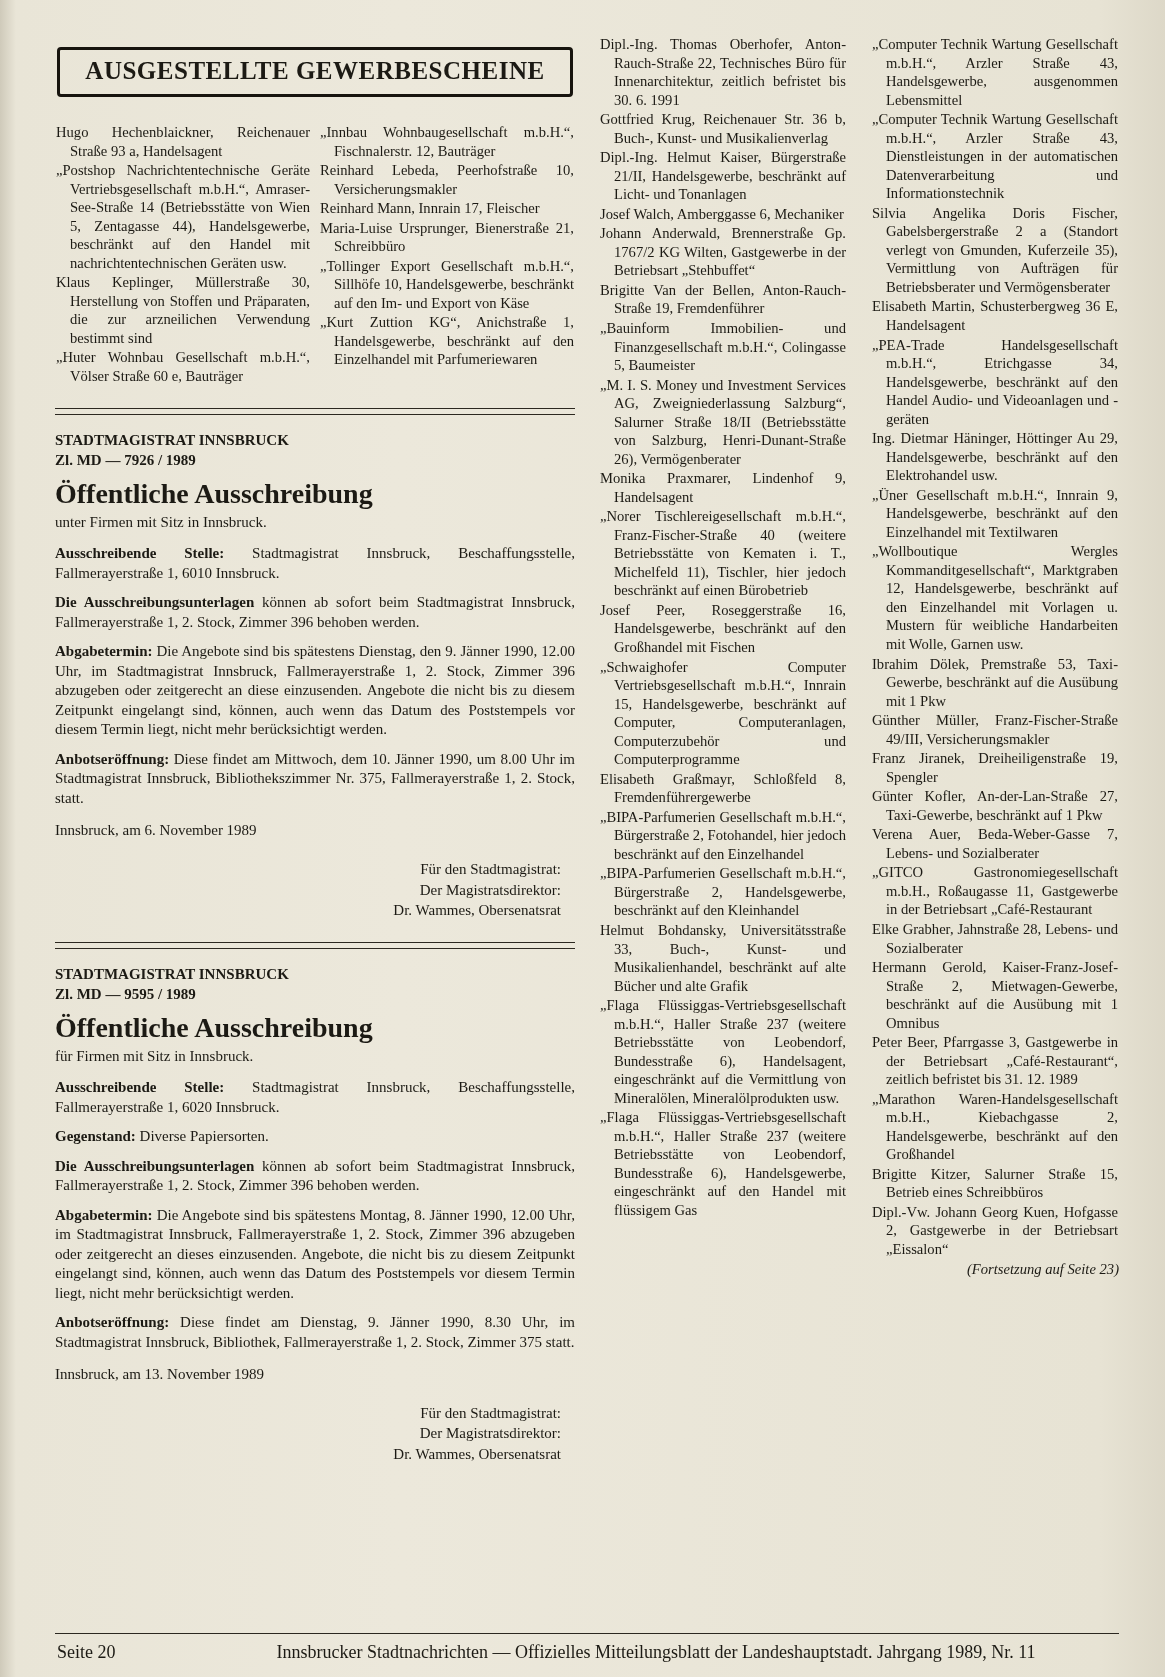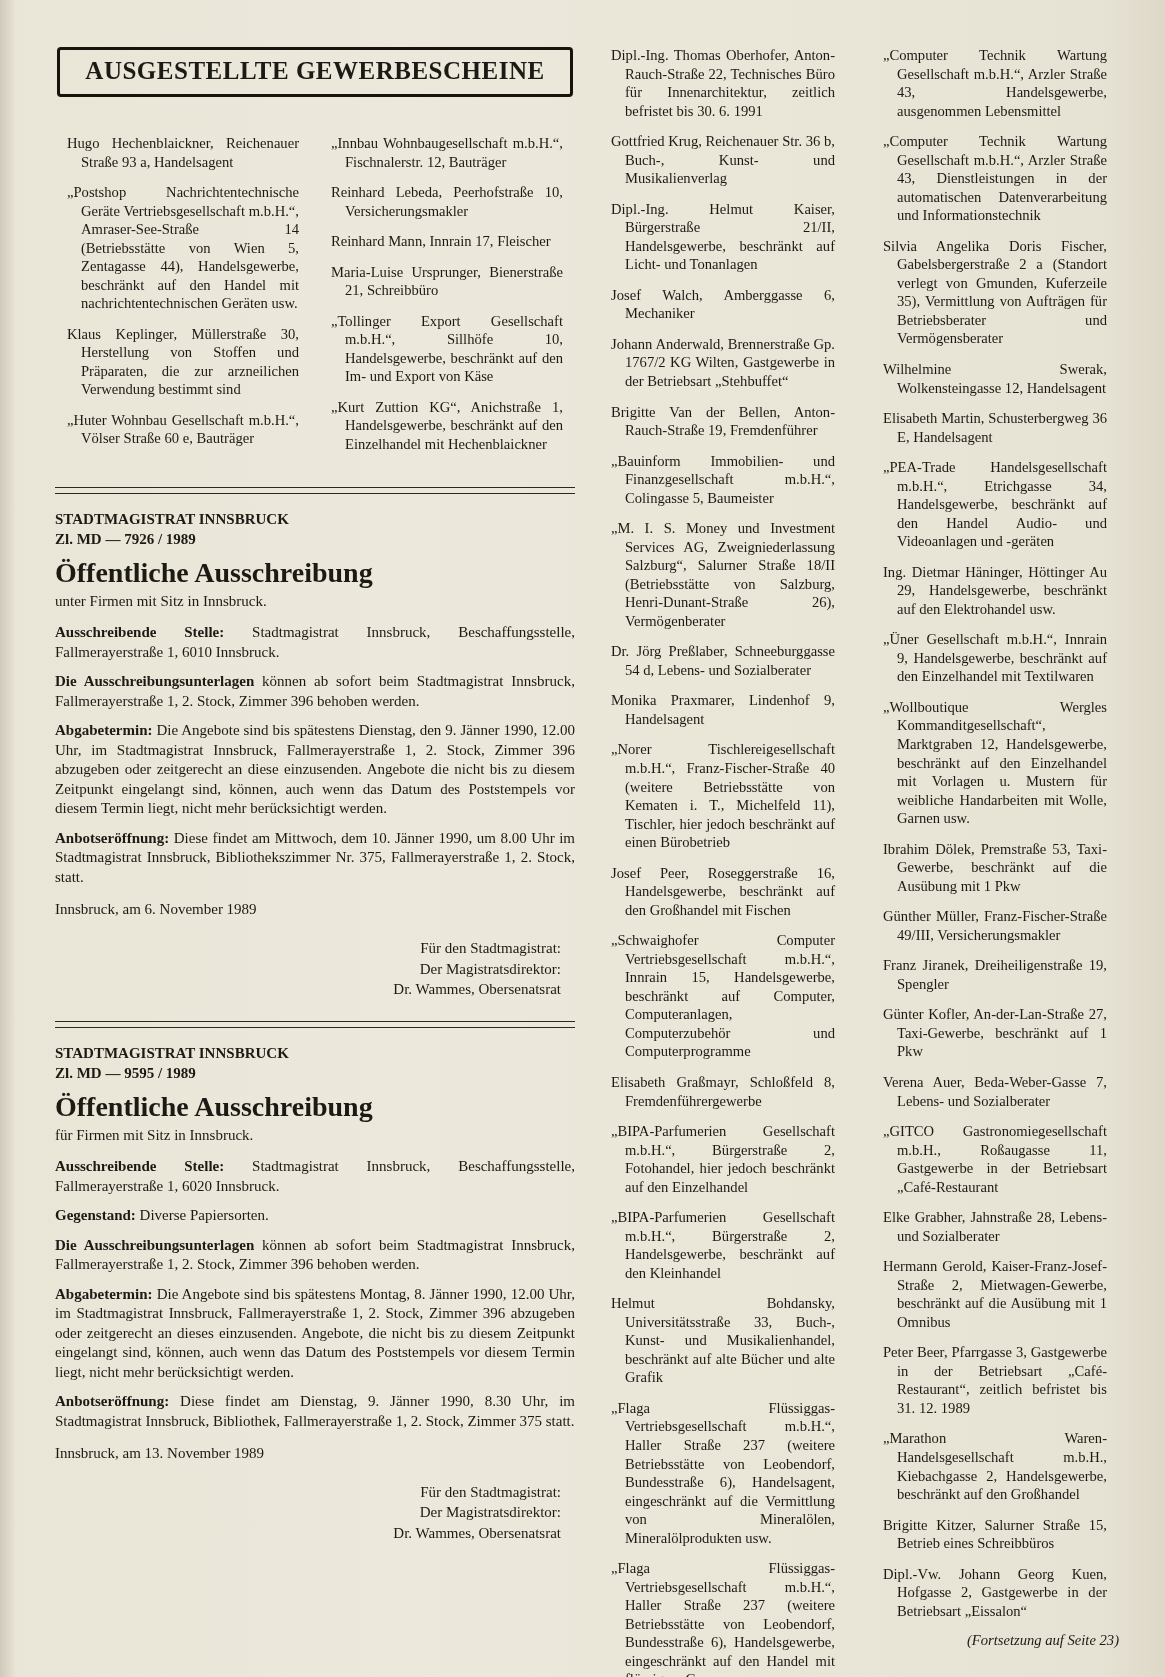--- a/index.html
+++ b/index.html
@@ -56,21 +56,21 @@
   .notice { font-size: 15px; }
   .notice .org  { font-weight: bold; line-height: 1.3; }
   .notice .ref  { font-weight: bold; line-height: 1.3; margin-bottom: 8px; }
   .notice-title { font-size: 28px; font-weight: bold; margin: 2px 0 4px; }
   .notice .subtitle { margin: 0 0 13px; }
   .notice .para { margin: 0 0 10px; text-align: justify; line-height: 1.3; }
   .notice .date-line { margin: 14px 0 0; }
   .signature { text-align: right; padding-right: 14px; line-height: 1.35; margin-top: 20px; }
   .signature .sig-name { }
 
-  .entries-col .entry { margin: 12px; }
+  .entries-col .entry { margin: 1px; }
   .continuation { font-style: italic; text-align: right; font-size: 14.6px; margin: 2px 0 0; }
 
   .footer {
     margin-top: auto;
     border-top: 1.6px solid #2c2820;
     padding: 8px 4px 0 2px;
     display: flex; align-items: flex-end;
     font-size: 18px;
   }
   .footer .page-num { min-width: 140px; }
@@ -96,21 +96,21 @@
             <p class="entry">Klaus Keplinger, Müllerstraße 30, Herstellung von Stoffen und Präparaten, die zur arzneilichen Verwendung bestimmt sind</p>
             <p class="entry">„Huter Wohnbau Gesellschaft m.b.H.“, Völser Straße 60 e, Bauträger</p>
           </div>
         <div class="entries-col">
 
         <p class="entry">„Innbau Wohnbaugesellschaft m.b.H.“, Fischnalerstr. 12, Bauträger</p>
             <p class="entry">Reinhard Lebeda, Peerhofstraße 10, Versicherungsmakler</p>
             <p class="entry">Reinhard Mann, Innrain 17, Fleischer</p>
             <p class="entry">Maria-Luise Ursprunger, Bienerstraße 21, Schreibbüro</p>
             <p class="entry">„Tollinger Export Gesellschaft m.b.H.“, Sillhöfe 10, Handelsgewerbe, beschränkt auf den Im- und Export von Käse</p>
-            <p class="entry">„Kurt Zuttion KG“, Anichstraße 1, Handelsgewerbe, beschränkt auf den Einzelhandel mit Hechenblaickner</p>
+            <p class="entry">„Kurt Zuttion KG“, Anichstraße 1, Handelsgewerbe, beschränkt auf den Einzelhandel mit Parfumeriewaren</p>
           </div>
       </div>
 
       <div class="double-rule"></div>
 
       <section class="notice">
         <div class="org">STADTMAGISTRAT INNSBRUCK</div>
         <div class="ref">Zl. MD — 7926 / 1989</div>
         <h2 class="notice-title">Öffentliche Ausschreibung</h2>
         <div class="subtitle">unter Firmen mit Sitz in Innsbruck.</div>
@@ -165,40 +165,38 @@
     <div class="entries-col">
 
     <p class="entry">Dipl.-Ing. Thomas Oberhofer, Anton-Rauch-Straße 22, Technisches Büro für Innenarchitektur, zeitlich befristet bis 30. 6. 1991</p>
         <p class="entry">Gottfried Krug, Reichenauer Str. 36 b, Buch-, Kunst- und Musikalienverlag</p>
         <p class="entry">Dipl.-Ing. Helmut Kaiser, Bürgerstraße 21/II, Handelsgewerbe, beschränkt auf Licht- und Tonanlagen</p>
         <p class="entry">Josef Walch, Amberggasse 6, Mechaniker</p>
         <p class="entry">Johann Anderwald, Brennerstraße Gp. 1767/2 KG Wilten, Gastgewerbe in der Betriebsart „Stehbuffet“</p>
         <p class="entry">Brigitte Van der Bellen, Anton-Rauch-Straße 19, Fremdenführer</p>
         <p class="entry">„Bauinform Immobilien- und Finanzgesellschaft m.b.H.“, Colingasse 5, Baumeister</p>
         <p class="entry">„M. I. S. Money und Investment Services AG, Zweigniederlassung Salzburg“, Salurner Straße 18/II (Betriebsstätte von Salzburg, Henri-Dunant-Straße 26), Vermögenberater</p>
-        <p class="entry">Dr. Jörg Preßlaber, Schneeburggasse 54 d, Lebens- und Sozialberater</p>
         <p class="entry">Monika Praxmarer, Lindenhof 9, Handelsagent</p>
         <p class="entry">„Norer Tischlereigesellschaft m.b.H.“, Franz-Fischer-Straße 40 (weitere Betriebsstätte von Kematen i. T., Michelfeld 11), Tischler, hier jedoch beschränkt auf einen Bürobetrieb</p>
         <p class="entry">Josef Peer, Roseggerstraße 16, Handelsgewerbe, beschränkt auf den Großhandel mit Fischen</p>
         <p class="entry">„Schwaighofer Computer Vertriebsgesellschaft m.b.H.“, Innrain 15, Handelsgewerbe, beschränkt auf Computer, Computeranlagen, Computerzubehör und Computerprogramme</p>
         <p class="entry">Elisabeth Graßmayr, Schloßfeld 8, Fremdenführergewerbe</p>
         <p class="entry">„BIPA-Parfumerien Gesellschaft m.b.H.“, Bürgerstraße 2, Fotohandel, hier jedoch beschränkt auf den Einzelhandel</p>
         <p class="entry">„BIPA-Parfumerien Gesellschaft m.b.H.“, Bürgerstraße 2, Handelsgewerbe, beschränkt auf den Kleinhandel</p>
         <p class="entry">Helmut Bohdansky, Universitätsstraße 33, Buch-, Kunst- und Musikalienhandel, beschränkt auf alte Bücher und alte Grafik</p>
         <p class="entry">„Flaga Flüssiggas-Vertriebsgesellschaft m.b.H.“, Haller Straße 237 (weitere Betriebsstätte von Leobendorf, Bundesstraße 6), Handelsagent, eingeschränkt auf die Vermittlung von Mineralölen, Mineralölprodukten usw.</p>
         <p class="entry">„Flaga Flüssiggas-Vertriebsgesellschaft m.b.H.“, Haller Straße 237 (weitere Betriebsstätte von Leobendorf, Bundesstraße 6), Handelsgewerbe, eingeschränkt auf den Handel mit flüssigem Gas</p>
       </div>
 
     <div>
       <div class="entries-col">
 
       <p class="entry">„Computer Technik Wartung Gesellschaft m.b.H.“, Arzler Straße 43, Handelsgewerbe, ausgenommen Lebensmittel</p>
           <p class="entry">„Computer Technik Wartung Gesellschaft m.b.H.“, Arzler Straße 43, Dienstleistungen in der automatischen Datenverarbeitung und Informationstechnik</p>
           <p class="entry">Silvia Angelika Doris Fischer, Gabelsbergerstraße 2 a (Standort verlegt von Gmunden, Kuferzeile 35), Vermittlung von Aufträgen für Betriebsberater und Vermögensberater</p>
-          <p class="entry">Wilhelmine Swerak, Wolkensteingasse 12, Handelsagent</p>
           <p class="entry">Elisabeth Martin, Schusterbergweg 36 E, Handelsagent</p>
           <p class="entry">„PEA-Trade Handelsgesellschaft m.b.H.“, Etrichgasse 34, Handelsgewerbe, beschränkt auf den Handel Audio- und Videoanlagen und -geräten</p>
           <p class="entry">Ing. Dietmar Häninger, Höttinger Au 29, Handelsgewerbe, beschränkt auf den Elektrohandel usw.</p>
           <p class="entry">„Üner Gesellschaft m.b.H.“, Innrain 9, Handelsgewerbe, beschränkt auf den Einzelhandel mit Textilwaren</p>
           <p class="entry">„Wollboutique Wergles Kommanditgesellschaft“, Marktgraben 12, Handelsgewerbe, beschränkt auf den Einzelhandel mit Vorlagen u. Mustern für weibliche Handarbeiten mit Wolle, Garnen usw.</p>
           <p class="entry">Ibrahim Dölek, Premstraße 53, Taxi-Gewerbe, beschränkt auf die Ausübung mit 1 Pkw</p>
           <p class="entry">Günther Müller, Franz-Fischer-Straße 49/III, Versicherungsmakler</p>
           <p class="entry">Franz Jiranek, Dreiheiligenstraße 19, Spengler</p>
           <p class="entry">Günter Kofler, An-der-Lan-Straße 27, Taxi-Gewerbe, beschränkt auf 1 Pkw</p>
           <p class="entry">Verena Auer, Beda-Weber-Gasse 7, Lebens- und Sozialberater</p>

